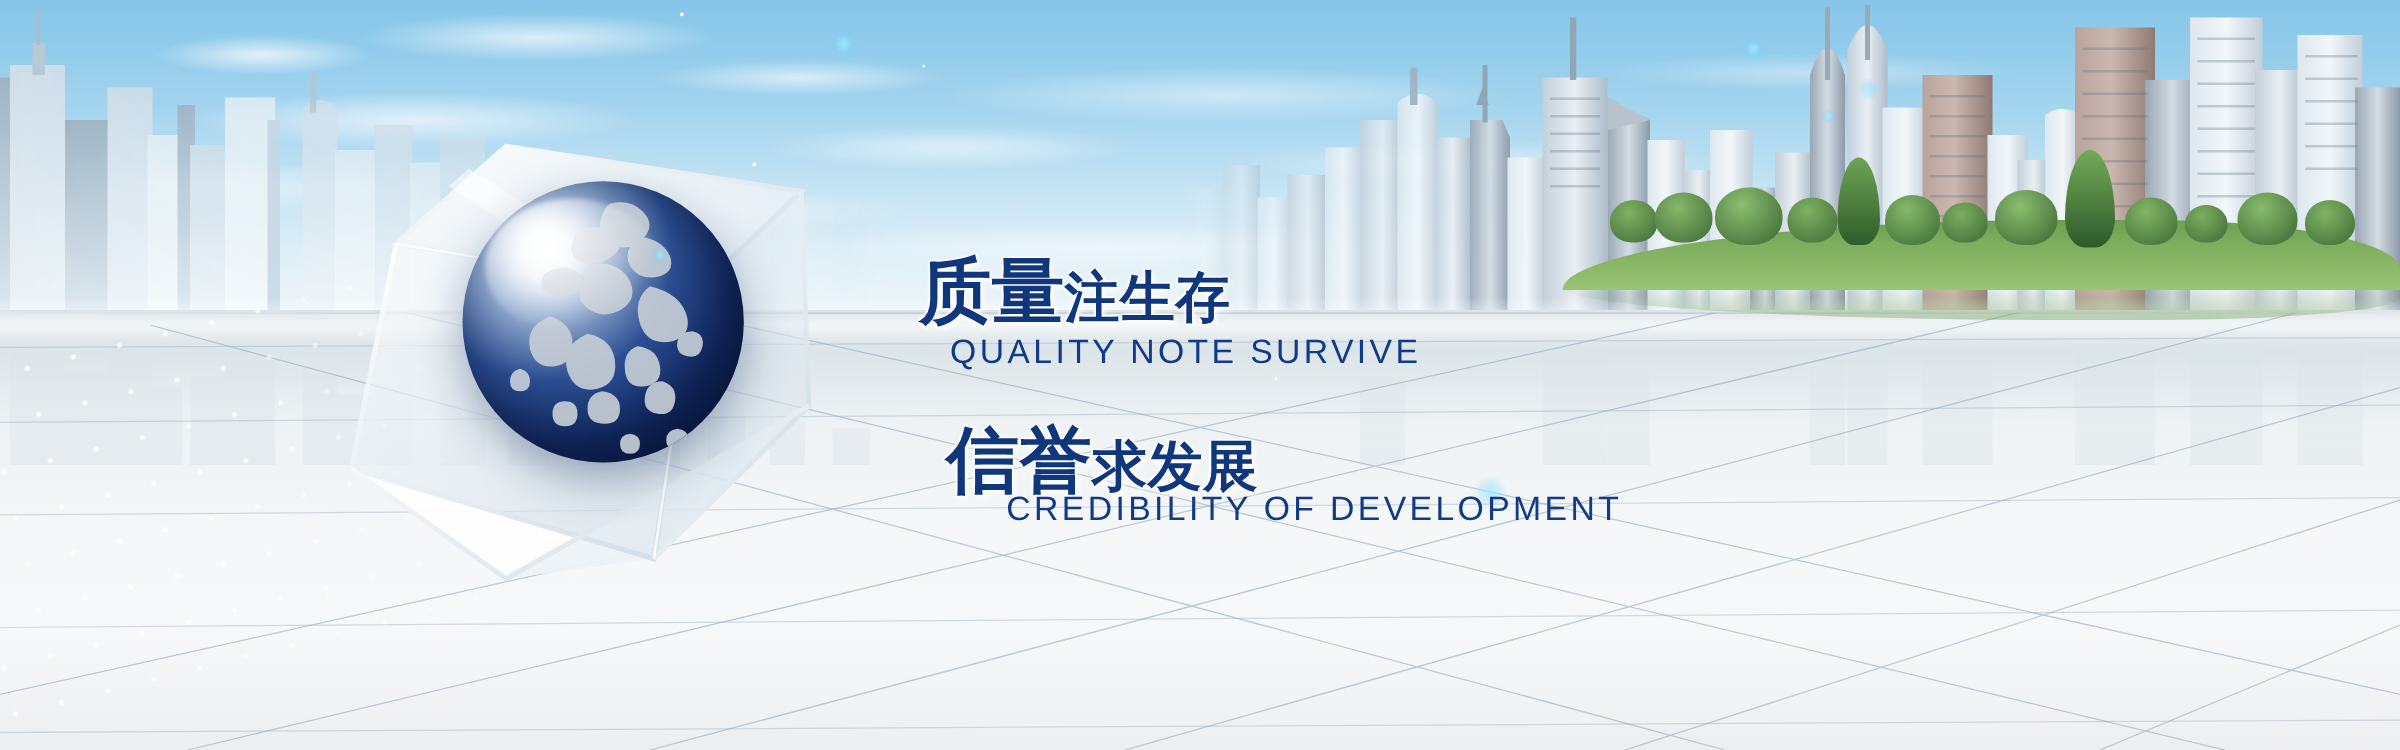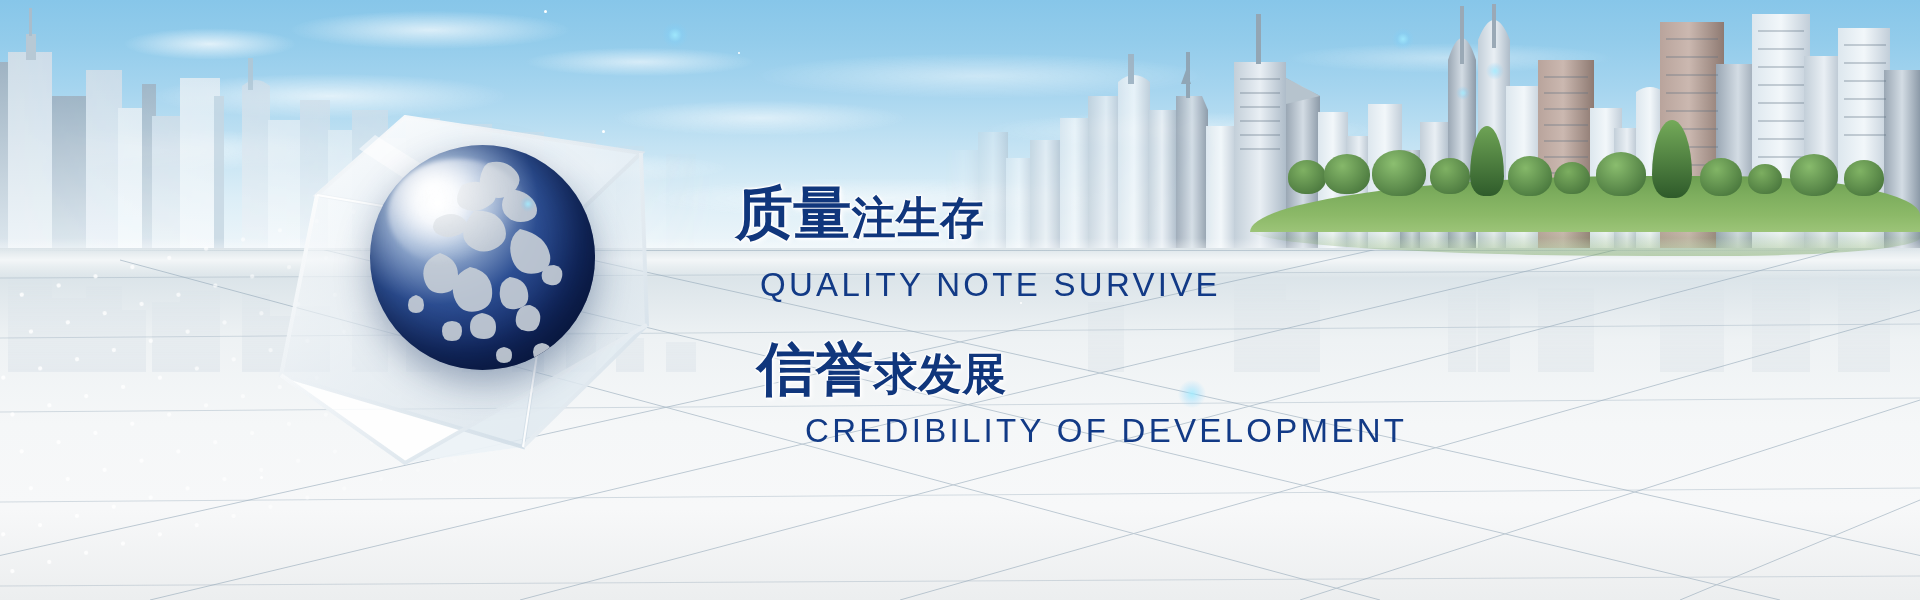--- a/index.html
+++ b/index.html
@@ -77,26 +77,26 @@
   .flare{ position:absolute; border-radius:50%; pointer-events:none;
      background:radial-gradient(circle, rgba(160,235,255,.85), rgba(120,210,255,.25) 38%, rgba(120,210,255,0) 72%); }
 
   
   .copy{ position:absolute; left:735px; top:160px; width:700px; }
   .line-cn{ font-weight:700; color:#10367c; letter-spacing:.02em; white-space:nowrap;
       text-shadow: 0 0 3px #fff, 1px 0 2px #fff, -1px 0 2px #fff, 0 1px 2px #fff,
                    0 -1px 2px #fff, 2px 2px 5px rgba(255,255,255,.95); }
   .cn-big{ font-size:58px; line-height:1; }
   .cn-small{ font-size:44px; line-height:1; vertical-align:baseline; }
-  .line-en{ color:#123a86; font-size:33px; letter-spacing:.10em; white-space:nowrap; }
-
-  .blk1{ position:absolute; left:0; top:24px; }
+  .line-en{ color:#123a86; font-size:27px; letter-spacing:.10em; white-space:nowrap; }
+
+  .blk1{ position:absolute; left:0; top:45px; }
   .en1 { position:absolute; left:25px; top:106px; }
   .blk2{ position:absolute; left:22px; top:180px; }
-  .en2 { position:absolute; left:70px; top:252px; }
+  .en2 { position:absolute; left:70px; top:232px; }
 
   
   .lawn{ position:absolute; left:1250px; top:176px; width:670px; height:56px;
      background:linear-gradient(180deg,#6d9f52 0%,#7eae5e 35%,#8cb968 70%,#9cc478 100%);
      border-radius:60% 30% 0 0 / 100% 70% 0 0; }
   .lawn-refl{ position:absolute; left:1250px; top:230px; width:670px; height:26px;
      background:linear-gradient(180deg, rgba(120,165,90,.45), rgba(140,180,110,0));
      border-radius:60% 30% 0 0 / 100% 70% 0 0; transform:scaleY(-1); }
   .tree{ position:absolute; border-radius:50% 50% 45% 45%; }
 </style>

